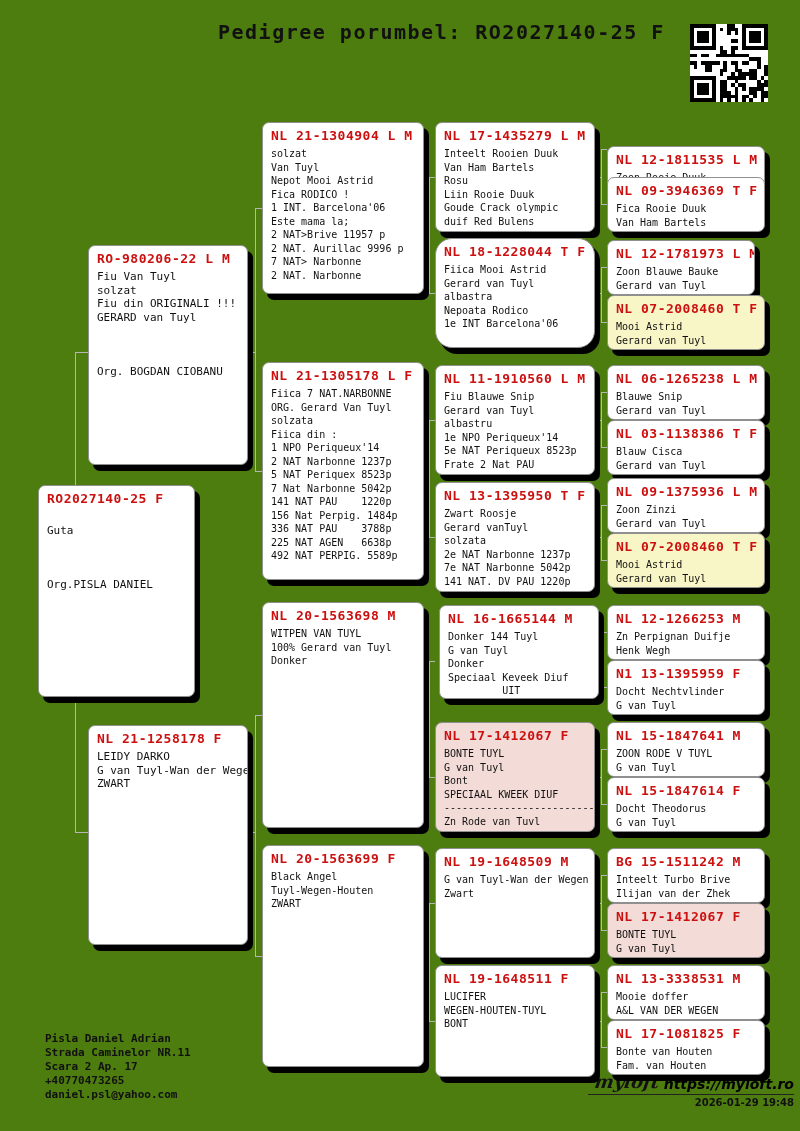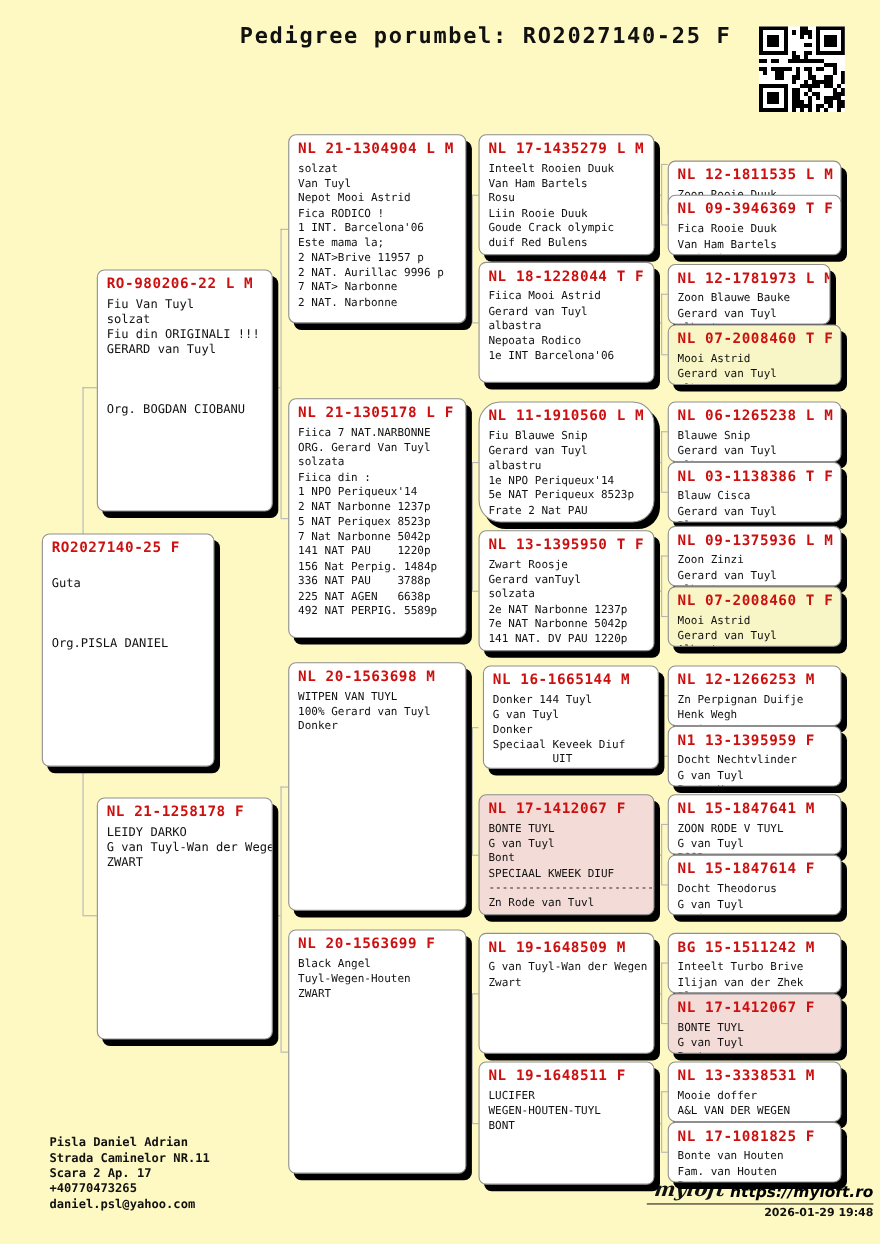--- a/index.html
+++ b/index.html
@@ -1,16 +1,16 @@
 <!DOCTYPE html>
 <html><head>
 <meta charset="utf-8">
 <style>
   html,body{margin:0;padding:0;background:#e8e8e8;}
-  #canvas{position:relative;width:800px;height:1131px;background:#fef9c3;margin:0 auto;overflow:hidden;
+  #canvas{position:relative;width:800px;height:1131px;background:#4d7c0f;margin:0 auto;overflow:hidden;
           font-family:"DejaVu Sans Mono",monospace;}
   .title{position:absolute;left:218px;top:20px;font:bold 20px "DejaVu Sans Mono",monospace;
          letter-spacing:1.5px;color:#111;white-space:pre;}
   .qr{position:absolute;left:690px;top:24px;width:78px;height:78px;}
   .pbox{position:absolute;background:#fff;border:1.3px solid #8f8f8f;border-radius:7px;
         box-shadow:5px 6px 0 0 #000;padding:5px 8px;overflow:hidden;box-sizing:border-box;z-index:2;}
   .pbox-header{font:bold 13px "DejaVu Sans Mono",monospace;color:#cc1010;letter-spacing:.5px;
                margin-bottom:4px;white-space:pre;}
   .pbox-body{font:10px "DejaVu Sans Mono",monospace;line-height:13.5px;color:#111;white-space:pre;}
   .pbox-body.big{font-size:11px;}
@@ -238,29 +238,29 @@
   </div>
       <div class="pbox" style="left: 435px; top: 122px; width: 160px; height: 110px;">
     <div class="pbox-header">NL 17-1435279 L M</div>
     <div class="pbox-body">Inteelt Rooien Duuk
 Van Ham Bartels
 Rosu
 Liin Rooie Duuk
 Goude Crack olympic
 duif Red Bulens</div>
   </div>
-      <div class="pbox" style="left: 435px; top: 238px; width: 160px; height: 110px;">
+      <div class="pbox" style="left: 435px; top: 238px; width: 160px; height: 110px; border-radius: 17px;">
     <div class="pbox-header">NL 18-1228044 T F</div>
     <div class="pbox-body">Fiica Mooi Astrid
 Gerard van Tuyl
 albastra
 Nepoata Rodico
 1e INT Barcelona'06</div>
   </div>
-      <div class="pbox" style="left: 435px; top: 365px; width: 160px; height: 110px; border-radius: 20px;">
+      <div class="pbox" style="left: 435px; top: 365px; width: 160px; height: 110px;">
     <div class="pbox-header">NL 11-1910560 L M</div>
     <div class="pbox-body">Fiu Blauwe Snip
 Gerard van Tuyl
 albastru
 1e NPO Periqueux'14
 5e NAT Periqueux 8523p
 Frate 2 Nat PAU</div>
   </div>
       <div class="pbox" style="left: 435px; top: 482px; width: 160px; height: 110px;">
     <div class="pbox-header">NL 13-1395950 T F</div>

